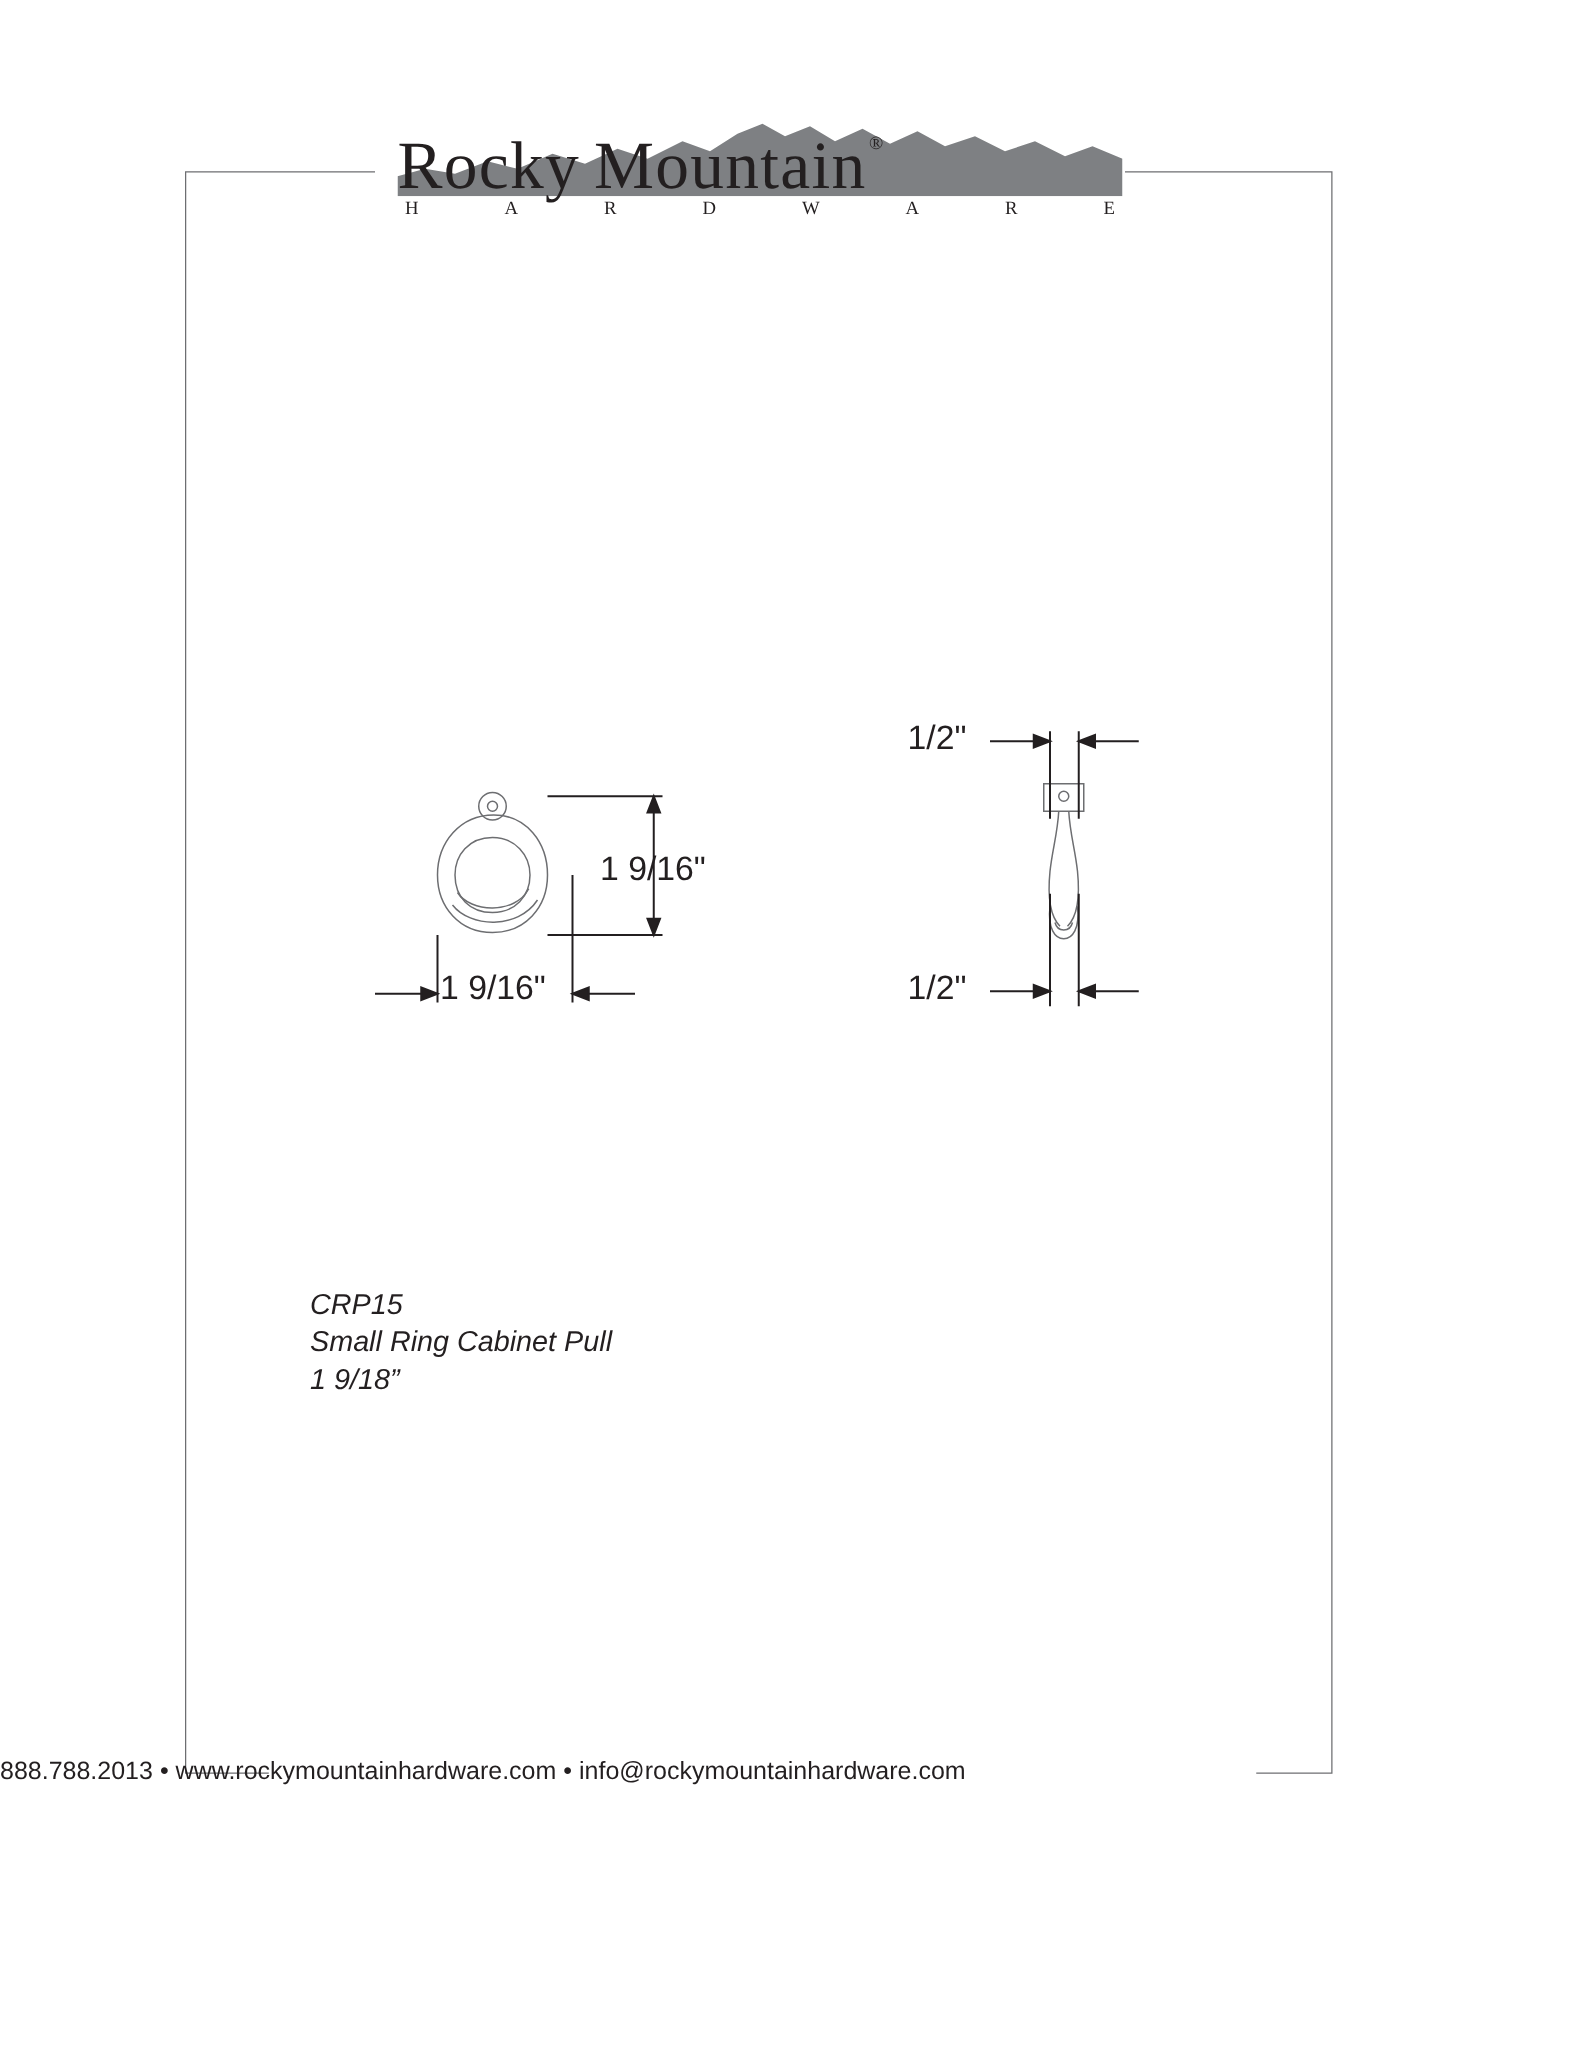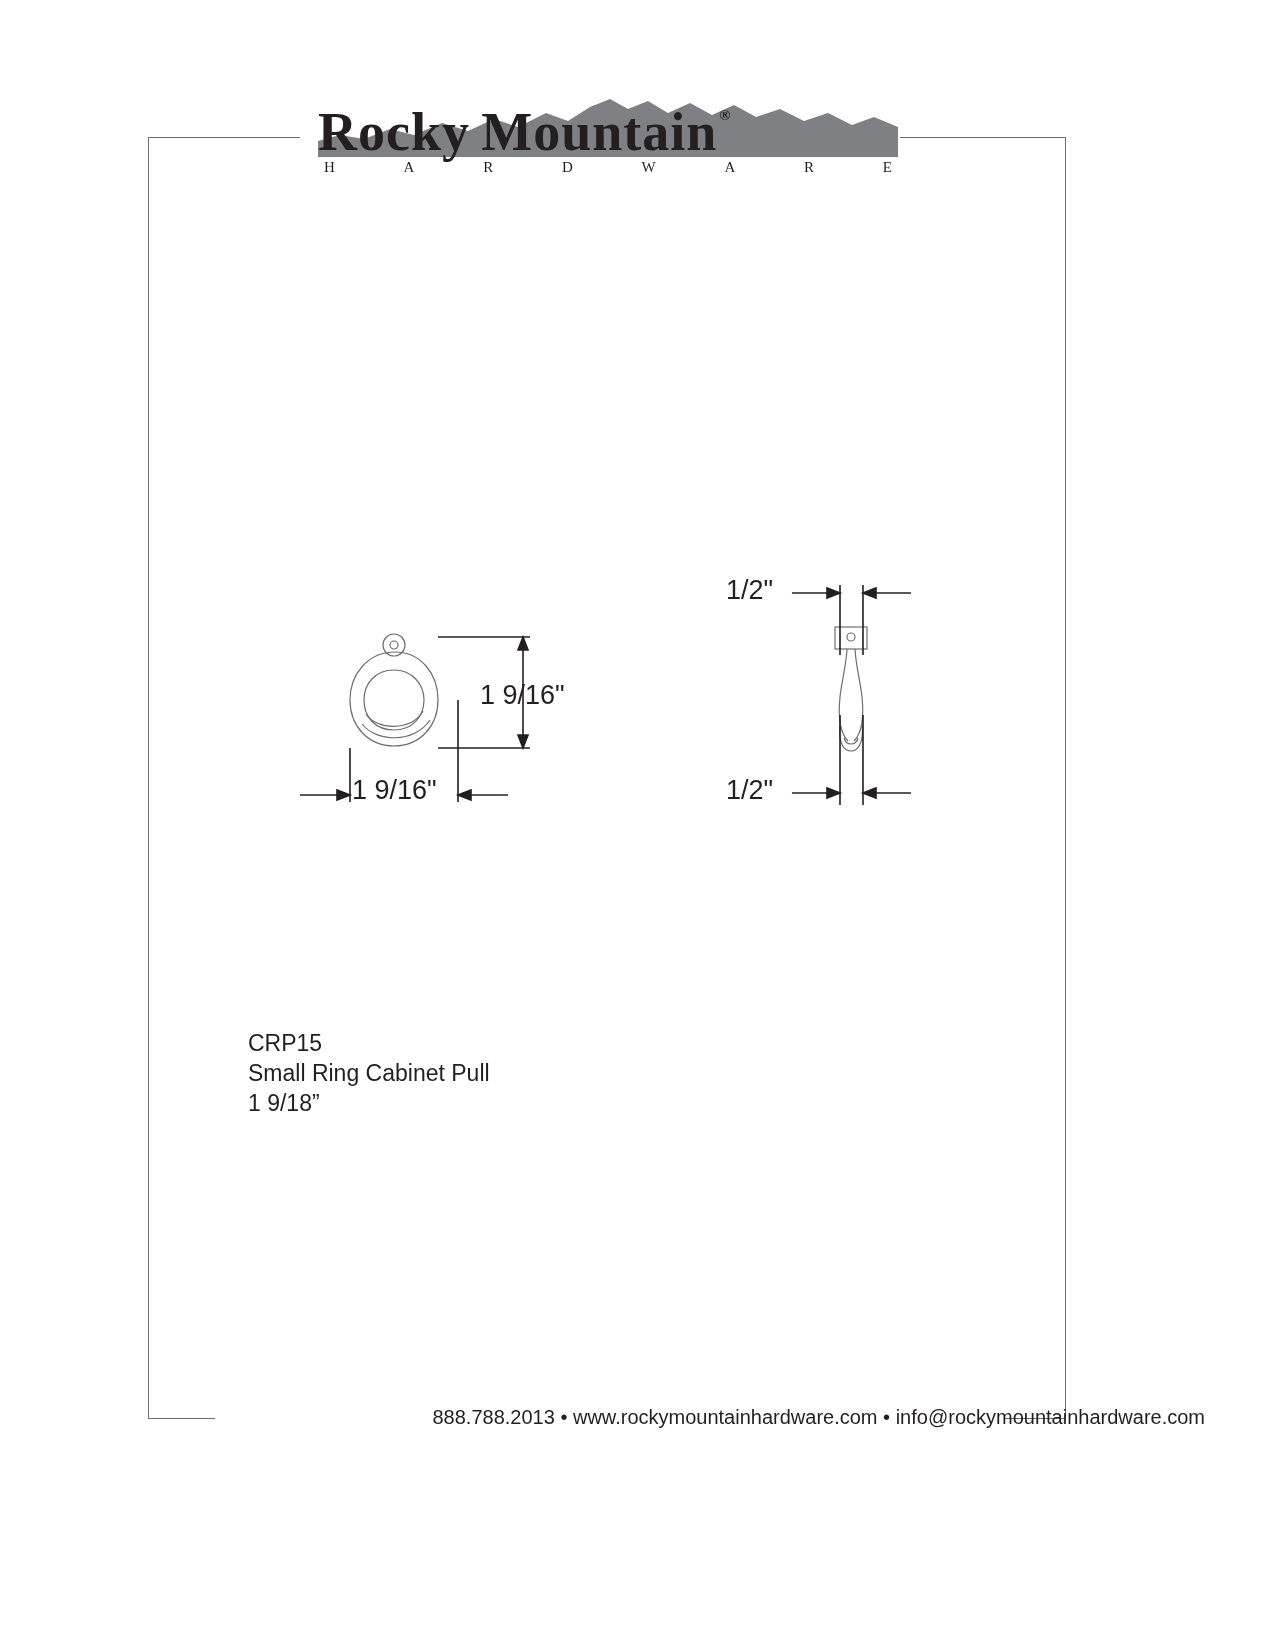--- a/index.html
+++ b/index.html
@@ -62,21 +62,20 @@
   .logo-word {
     position: absolute;
     left: 0;
     top: 6px;
     width: 580px;
     font-family: "Liberation Serif", serif;
     font-size: 54px;
     letter-spacing: 1px;
     color: #231f20;
     white-space: nowrap;
-    font-weight: bold;
   }
   .logo-word .cap { font-size: 54px; }
   .logo-word .sc { font-size: 41px; }
   .logo-reg {
     font-size: 15px;
     vertical-align: top;
     position: relative;
     top: 6px;
     left: 2px;
   }
@@ -121,32 +120,31 @@
 
   
   .caption {
     position: absolute;
     left: 248px;
     top: 1028px;
     font-size: 23px;
     line-height: 30px;
     color: #231f20;
   }
-  .caption div { white-space: nowrap; }
+  .caption div { white-space: nowrap; font-style: italic; }
 
   
   .footer {
     position: absolute;
     left: 0;
     top: 1406px;
     width: 1179px;
-    text-align: right;
+    text-align: left;
     font-size: 20px;
     color: #231f20;
-    margin-left: 26px;
   }
   .footer span { white-space: nowrap; }
 </style>
 </head>
 <body>
 
 <div class="page-frame"></div>
 <div class="frame-gap-top"></div>
 <div class="frame-gap-bottom"></div>
 

